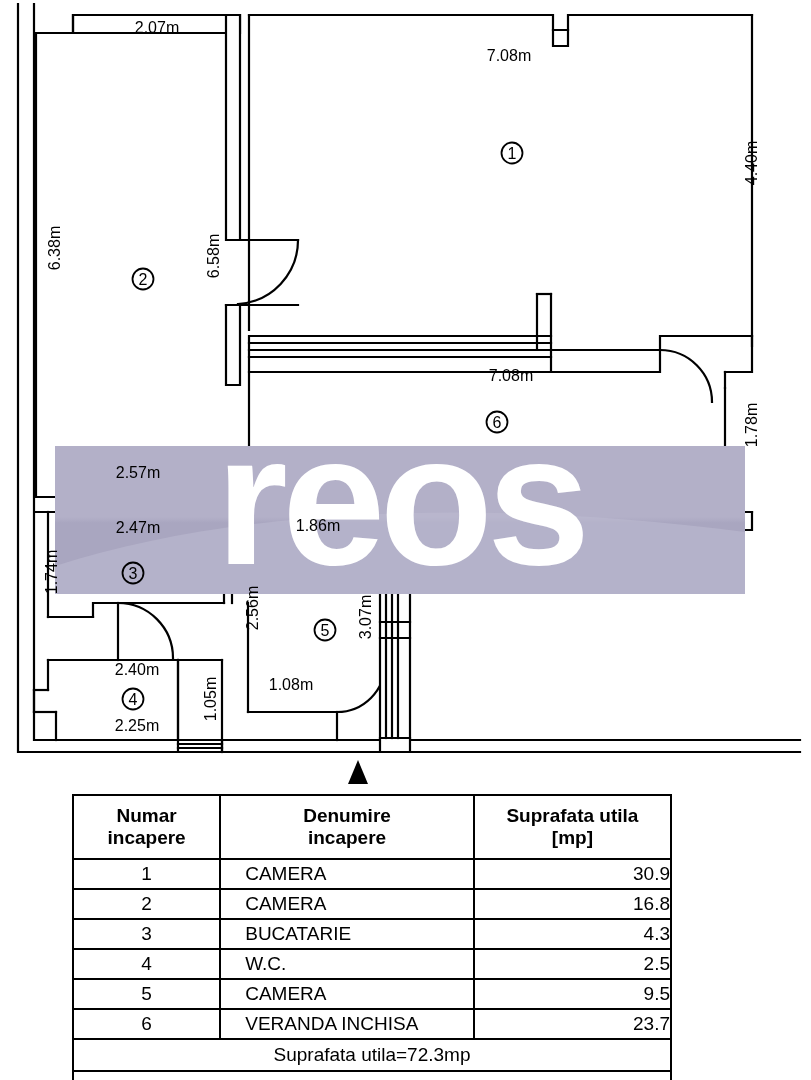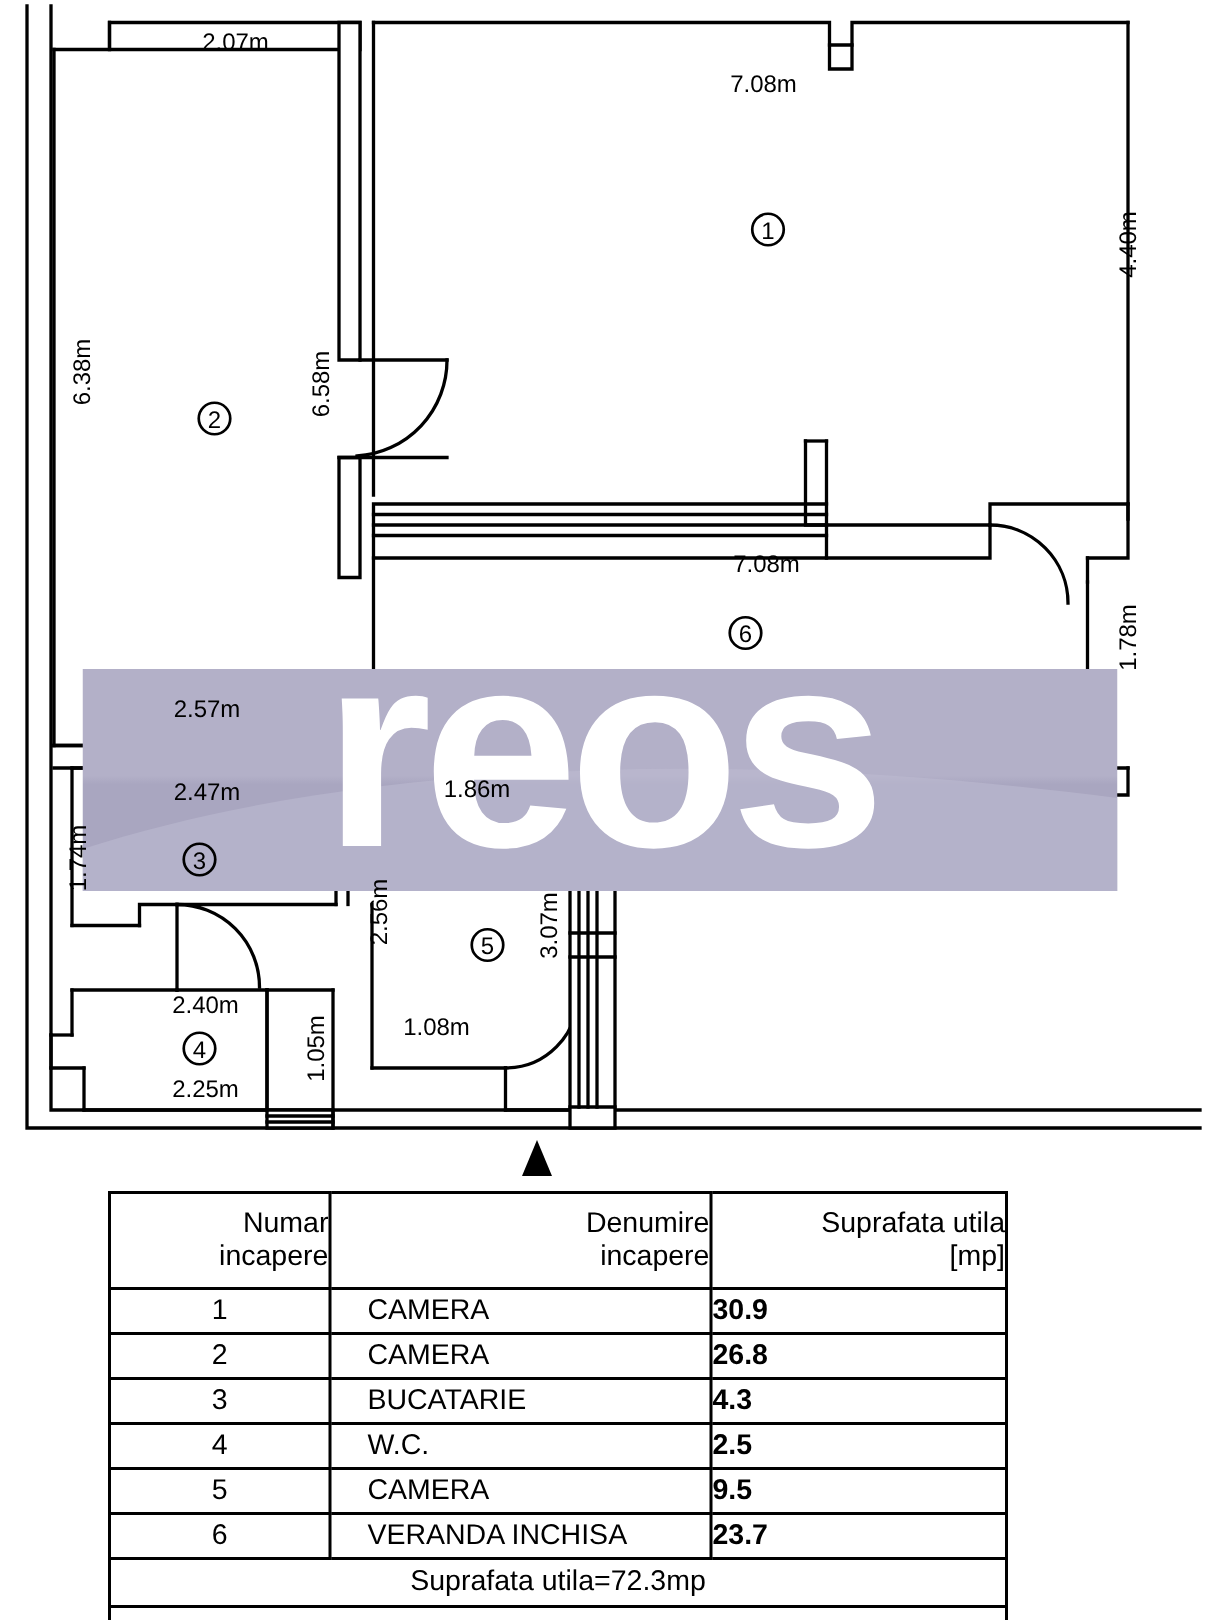--- a/index.html
+++ b/index.html
@@ -23,22 +23,22 @@
   .dim{font-size:16px;fill:#000;font-family:"Liberation Sans",sans-serif;}
   .rnum{font-size:16px;fill:#000;font-family:"Liberation Sans",sans-serif;}
 
   
   #table-area{position:absolute;left:72px;top:794px;width:600px;z-index:10;}
   table.roomtbl{border-collapse:collapse;width:600px;
                 font-family:"Liberation Sans",sans-serif;}
   table.roomtbl td,table.roomtbl th{border:2px solid #000;padding:0;}
   .c-num{width:152px;text-align:center;}
   .c-name{width:240px;border-radius:25px;}
-  .c-area{width:206px;text-align:left;font-weight:bold;}
-  .hdr td{height:62px;font-size:19px;font-weight:normal;text-align:right;
+  .c-area{width:206px;text-align:right;}
+  .hdr td{height:62px;font-size:19px;font-weight:bold;text-align:center;
           line-height:1.15;vertical-align:middle;}
   .row td{height:28px;font-size:19px;vertical-align:middle;}
   .row .c-name{padding-left:24px;text-align:left;margin-left:12px;}
   .total td{height:30px;font-size:19px;text-align:center;vertical-align:middle;margin-top:44px;}
   .stub td{height:18px;border-bottom:none;}
 </style>
 </head>
 <body>
 
 <div id="stage">
@@ -292,21 +292,21 @@
         </tr>
 
         <tr class="row">
           <td class="c-num">1</td>
           <td class="c-name">CAMERA</td>
           <td class="c-area">30.9</td>
         </tr>
         <tr class="row">
           <td class="c-num">2</td>
           <td class="c-name">CAMERA</td>
-          <td class="c-area">26.8</td>
+          <td class="c-area">16.8</td>
         </tr>
         <tr class="row">
           <td class="c-num">3</td>
           <td class="c-name">BUCATARIE</td>
           <td class="c-area">4.3</td>
         </tr>
         <tr class="row">
           <td class="c-num">4</td>
           <td class="c-name">W.C.</td>
           <td class="c-area">2.5</td>

